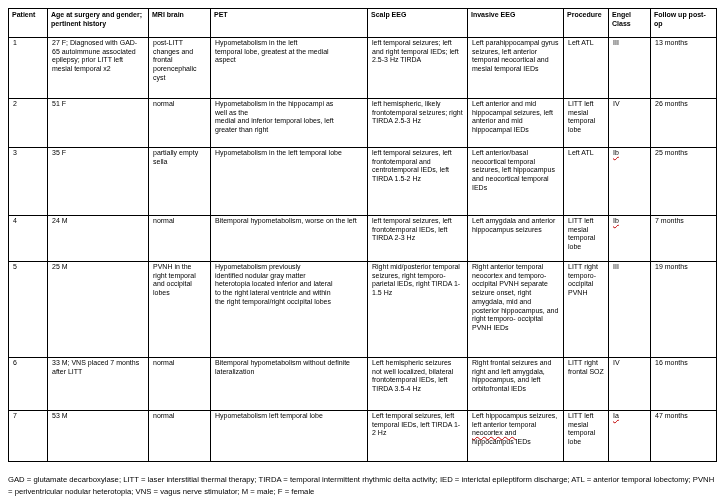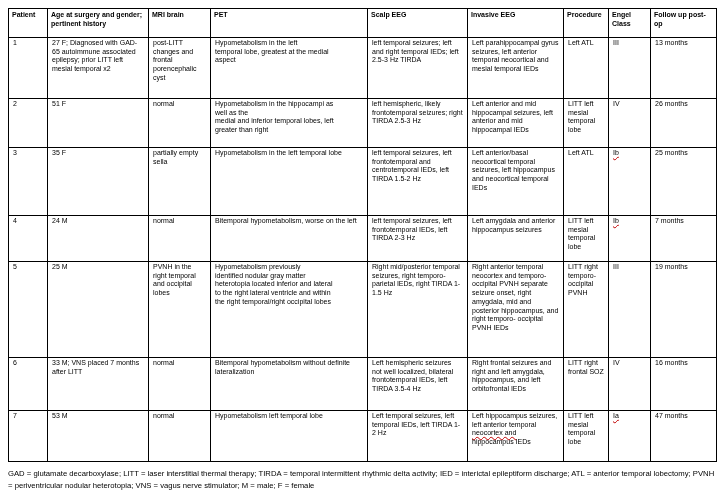--- a/index.html
+++ b/index.html
@@ -54,21 +54,21 @@
   .spell-err {
     text-decoration-line: underline;
     text-decoration-style: wavy;
     text-decoration-color: #c00000;
     text-decoration-thickness: 1px;
     text-underline-offset: 1px;
     text-decoration-skip-ink: none;
   }
   .footnote {
     width: 708px;
-    margin-top: 6px;
+    margin-top: 12px;
     font-size: 7.7px;
     line-height: 11.5px;
     color: #000;
   }
 </style>
 </head>
 <body>
 
 <div class="page">
   <table class="patient-table">

